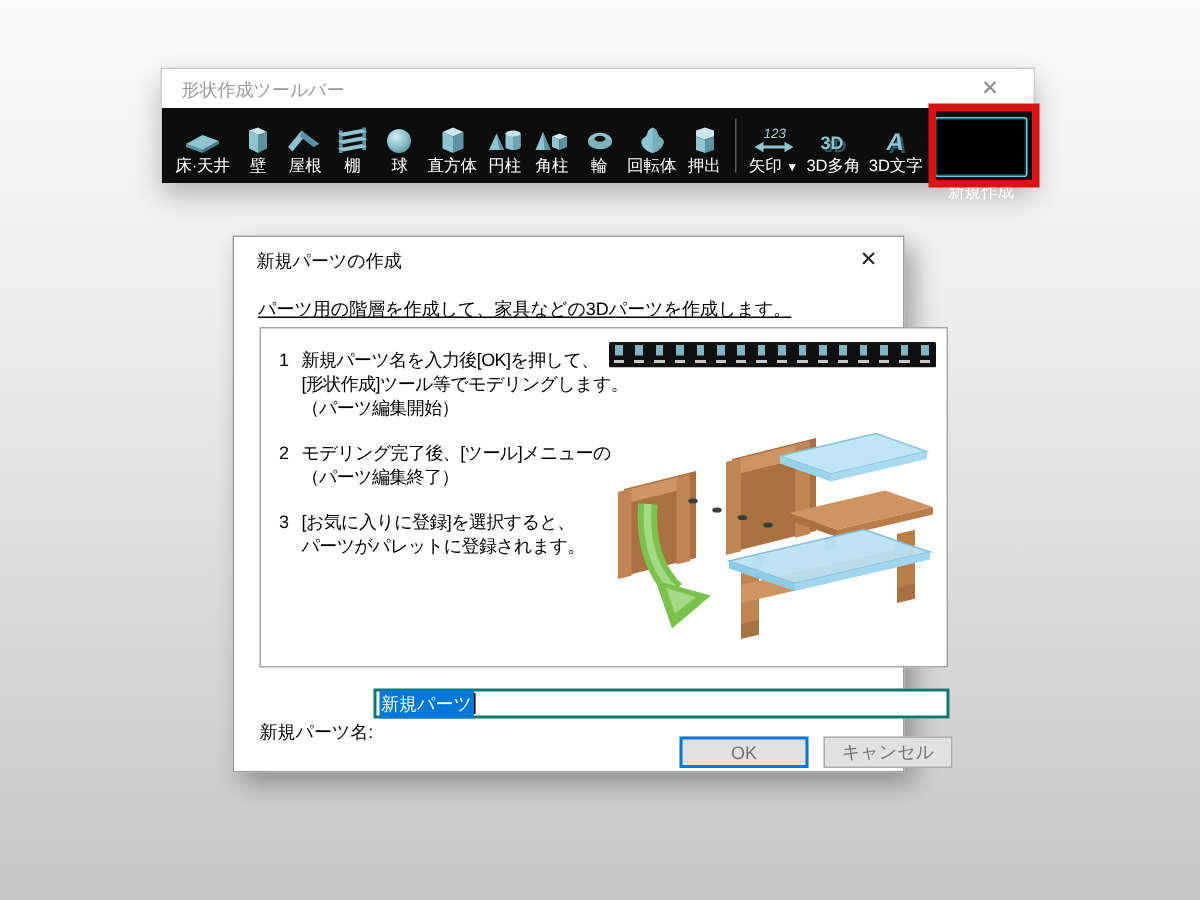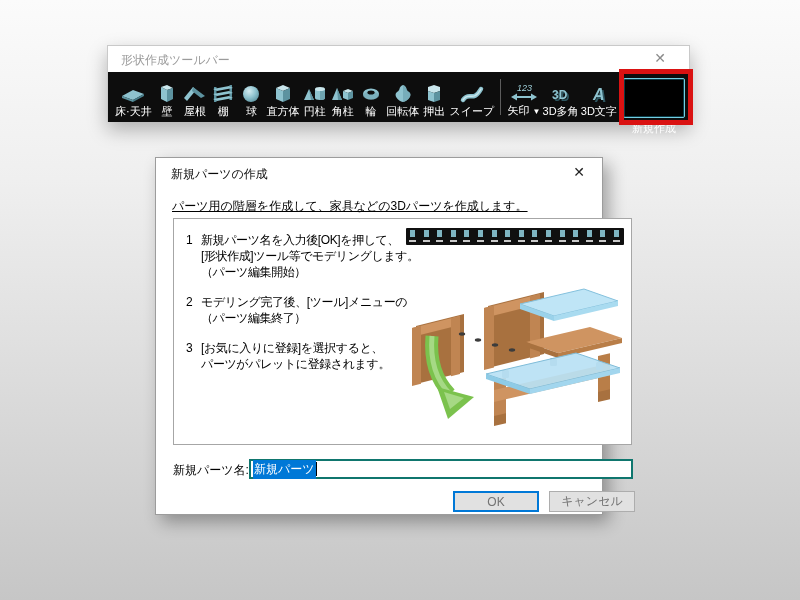--- a/index.html
+++ b/index.html
@@ -52,21 +52,21 @@
   .illu-wrap { position:absolute; left:230px; top:9px; width:222px; height:210px; }
   .mini-toolbar { position:absolute; left:2px; top:0; width:218px; height:17px;
                   background:#101010; border-radius:1px;
                   background-image:
                     repeating-linear-gradient(90deg, transparent 0 4px, #7fb5c2 4px 9px, transparent 9px 13.6px),
                     repeating-linear-gradient(90deg, transparent 0 3px, #c8c8c8 3px 10px, transparent 10px 13.6px);
                   background-size:100% 7px,100% 2px; background-position:0 2px,0 12px;
                   background-repeat:no-repeat,no-repeat; }
   .illu { position:absolute; left:0; top:22px; width:222px; height:185px; }
 
-  .name-row-label { position:absolute; left:17px; top:304px; font-size:12px; color:#000; }
+  .name-row-label { position:absolute; left:17px; top:322px; font-size:12px; color:#000; }
   .name-input { position:absolute; left:93px; top:301px; width:384px; height:20px;
                 background:#fff; border:2px solid #0f766e; display:flex; align-items:center;
                 padding-left:2px; }
   .sel-text { background:#0078d7; color:#fff; font-size:12px; padding:1px 1px; }
   .caret { width:1px; height:14px; background:#000; margin-left:0px; }
 
   .btn { position:absolute; top:333px; width:86px; height:21px; font-size:12px; color:#737373;
          background:#e1e1e1; display:flex; align-items:center; justify-content:center;
          cursor:default; }
   .btn-ok { left:297px; border:2px solid #0078d7; }
@@ -209,29 +209,20 @@
         <span class="ticon">
           <svg width="26" height="22" viewBox="0 0 26 22">
             <polygon points="13,2 19,4 19,8 13,10 7,8 7,4" fill="#c9e6ec"></polygon>
             <polygon points="7,8 13,10 13,19 7,17" fill="#8ec3cf"></polygon>
             <polygon points="13,10 19,8 19,17 13,19" fill="#5d93a0"></polygon>
           </svg>
           </span>
         <span class="tlabel">押出</span>
       </div>
 
-      <div class="titem">
-        <span class="ticon">
-          <svg width="26" height="22" viewBox="0 0 26 22">
-            <path d="M4,17 C10,8 14,20 22,6" stroke="#8ec3cf" stroke-width="4.5" fill="none" stroke-linecap="round"></path>
-            <path d="M4,17 C10,8 14,20 22,6" stroke="#c9e6ec" stroke-width="1.5" fill="none" stroke-linecap="round"></path>
-          </svg>
-          </span>
-        <span class="tlabel">スイープ</span>
-      </div>
 
       <div class="tsep"></div>
 
       <div class="titem">
         <span class="ticon">
           <svg width="30" height="22" viewBox="0 0 30 22">
             <text x="8" y="9" font-size="9" font-style="italic" fill="#9fd0da">123</text>
             <line x1="6" y1="15" x2="24" y2="15" stroke="#8ec3cf" stroke-width="2"></line>
             <polygon points="2,15 8,11.5 8,18.5" fill="#8ec3cf"></polygon>
             <polygon points="28,15 22,11.5 22,18.5" fill="#8ec3cf"></polygon>

